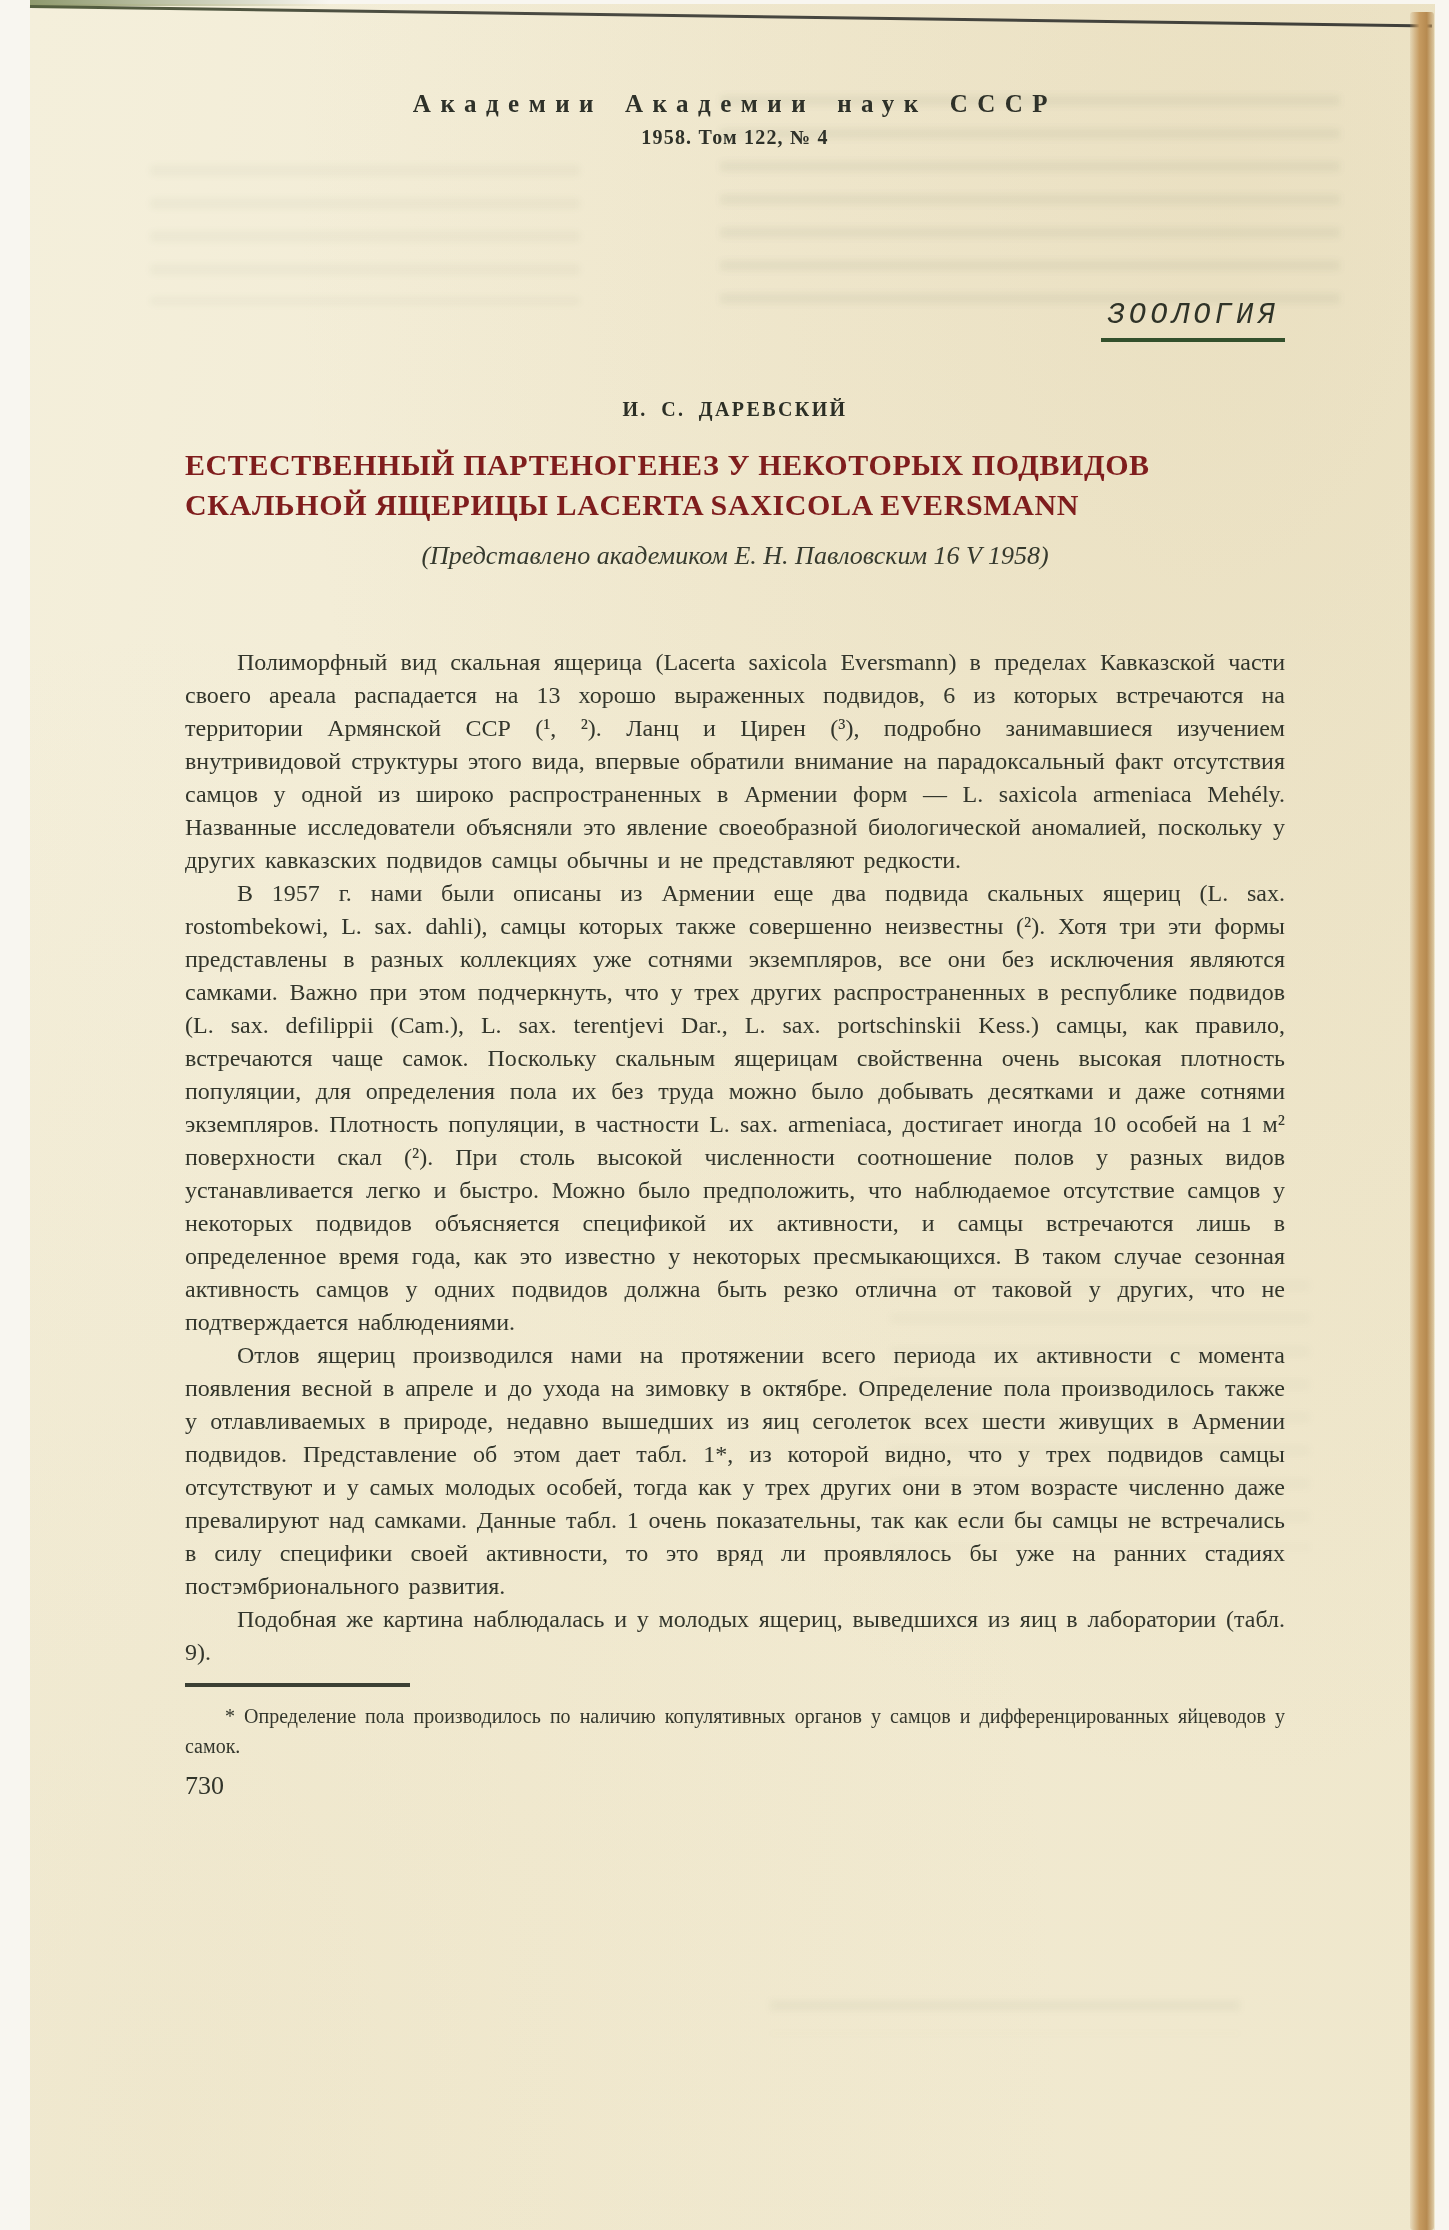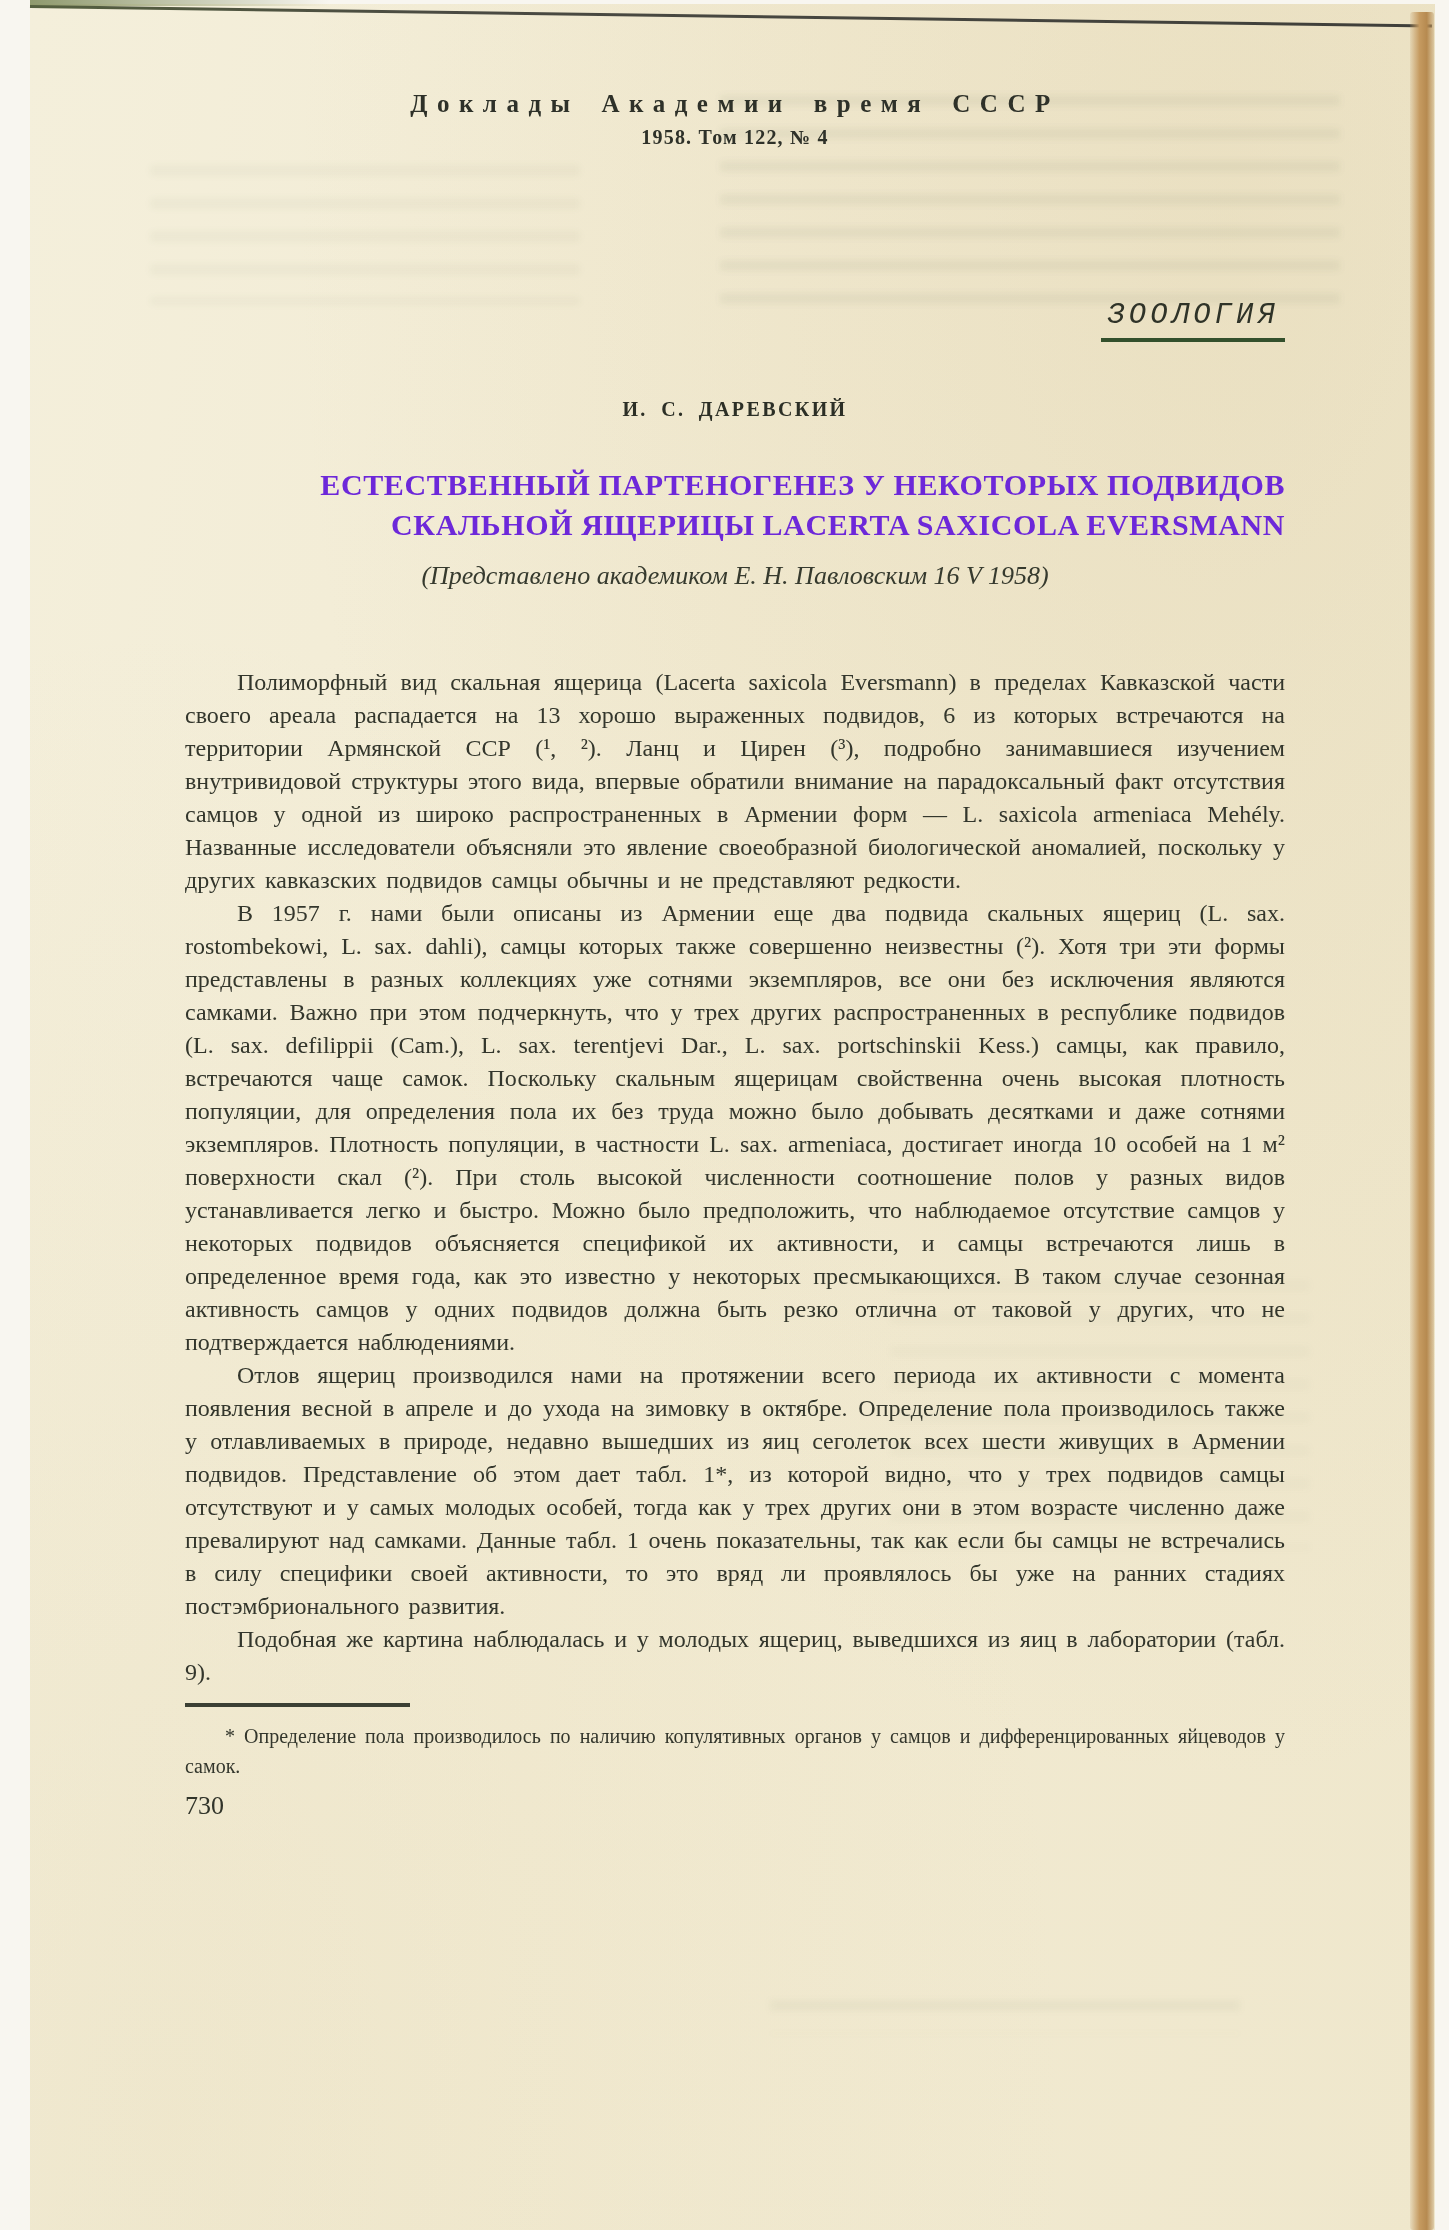--- a/index.html
+++ b/index.html
@@ -114,27 +114,27 @@
   .author-name {
     text-align: center;
     margin-top: 56px;
     font-weight: bold;
     font-size: 20px;
     letter-spacing: 0.12em;
     word-spacing: 0.3em;
     color: #2c2f26;
   }
   .article-title {
-    text-align: right;
-    margin-top: 44px;
+    text-align: left;
+    margin-top: 24px;
     font-weight: bold;
     font-size: 30px;
     line-height: 40px;
     letter-spacing: 0.02em;
-    color: #6d28d9;
+    color: #7f1d1d;
   }
   .presented-note {
     text-align: center;
     margin-top: 16px;
     font-style: italic;
     font-size: 26px;
     color: #363a2e;
   }
   .article-body {
     margin-top: 75px;
@@ -174,21 +174,21 @@
   <div id="page-top-corner"></div>
   <div id="page-top-edge"></div>
   <div id="page-right-edge"></div>
 
   <div id="bleed-top-right" class="bleed"></div>
   <div id="bleed-top-left" class="bleed"></div>
   <div id="bleed-mid-right" class="bleed"></div>
   <div id="bleed-bottom" class="bleed"></div>
 
   <div id="content">
-    <div class="journal-line">Доклады Академии время СССР</div>
+    <div class="journal-line">Академии Академии наук СССР</div>
     <div class="issue-line">1958. Том 122, № 4</div>
 
     <div class="section-wrap">
       <span class="section-label">ЗООЛОГИЯ</span>
     </div>
 
     <div class="author-name">И. С. ДАРЕВСКИЙ</div>
 
     <div class="article-title">
       <div>ЕСТЕСТВЕННЫЙ ПАРТЕНОГЕНЕЗ У НЕКОТОРЫХ ПОДВИДОВ</div>

